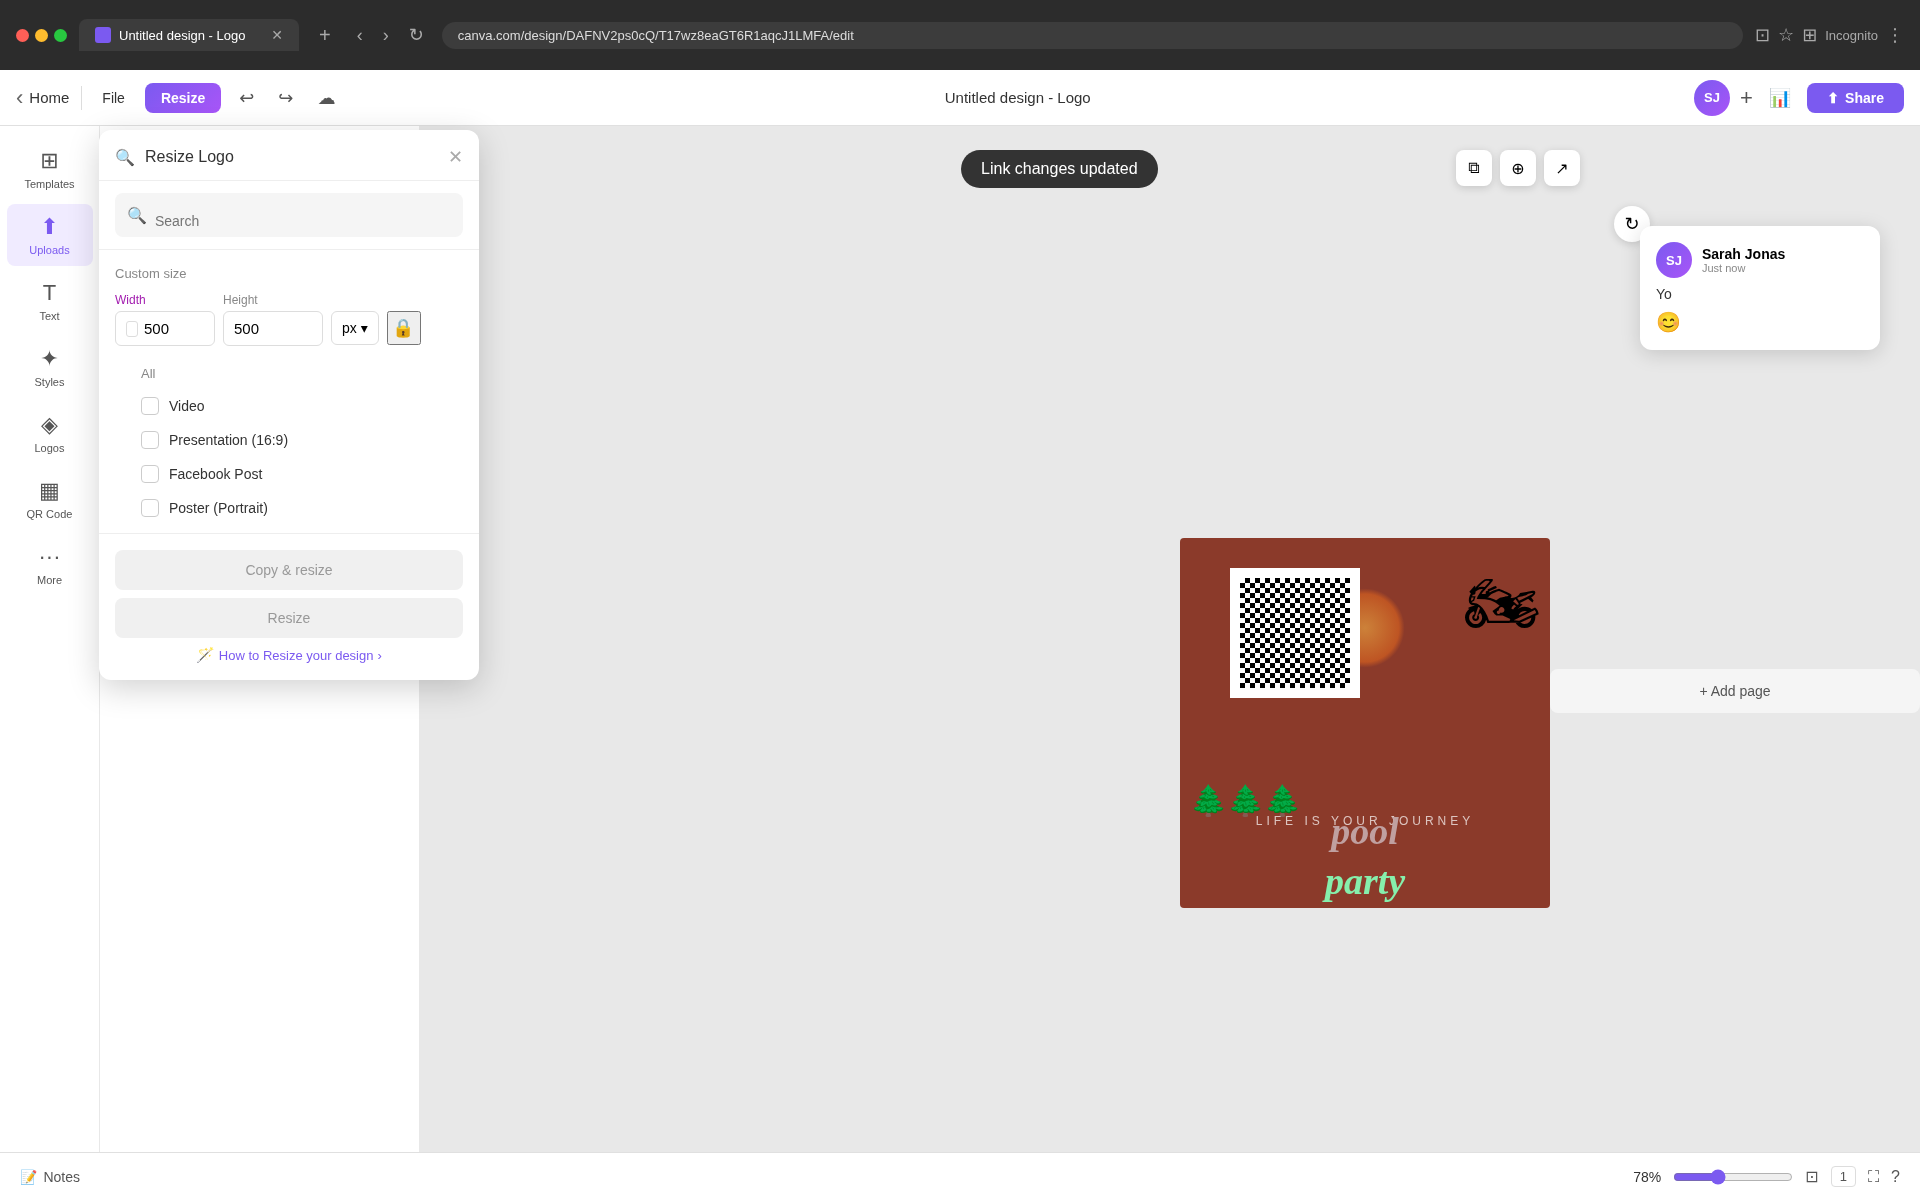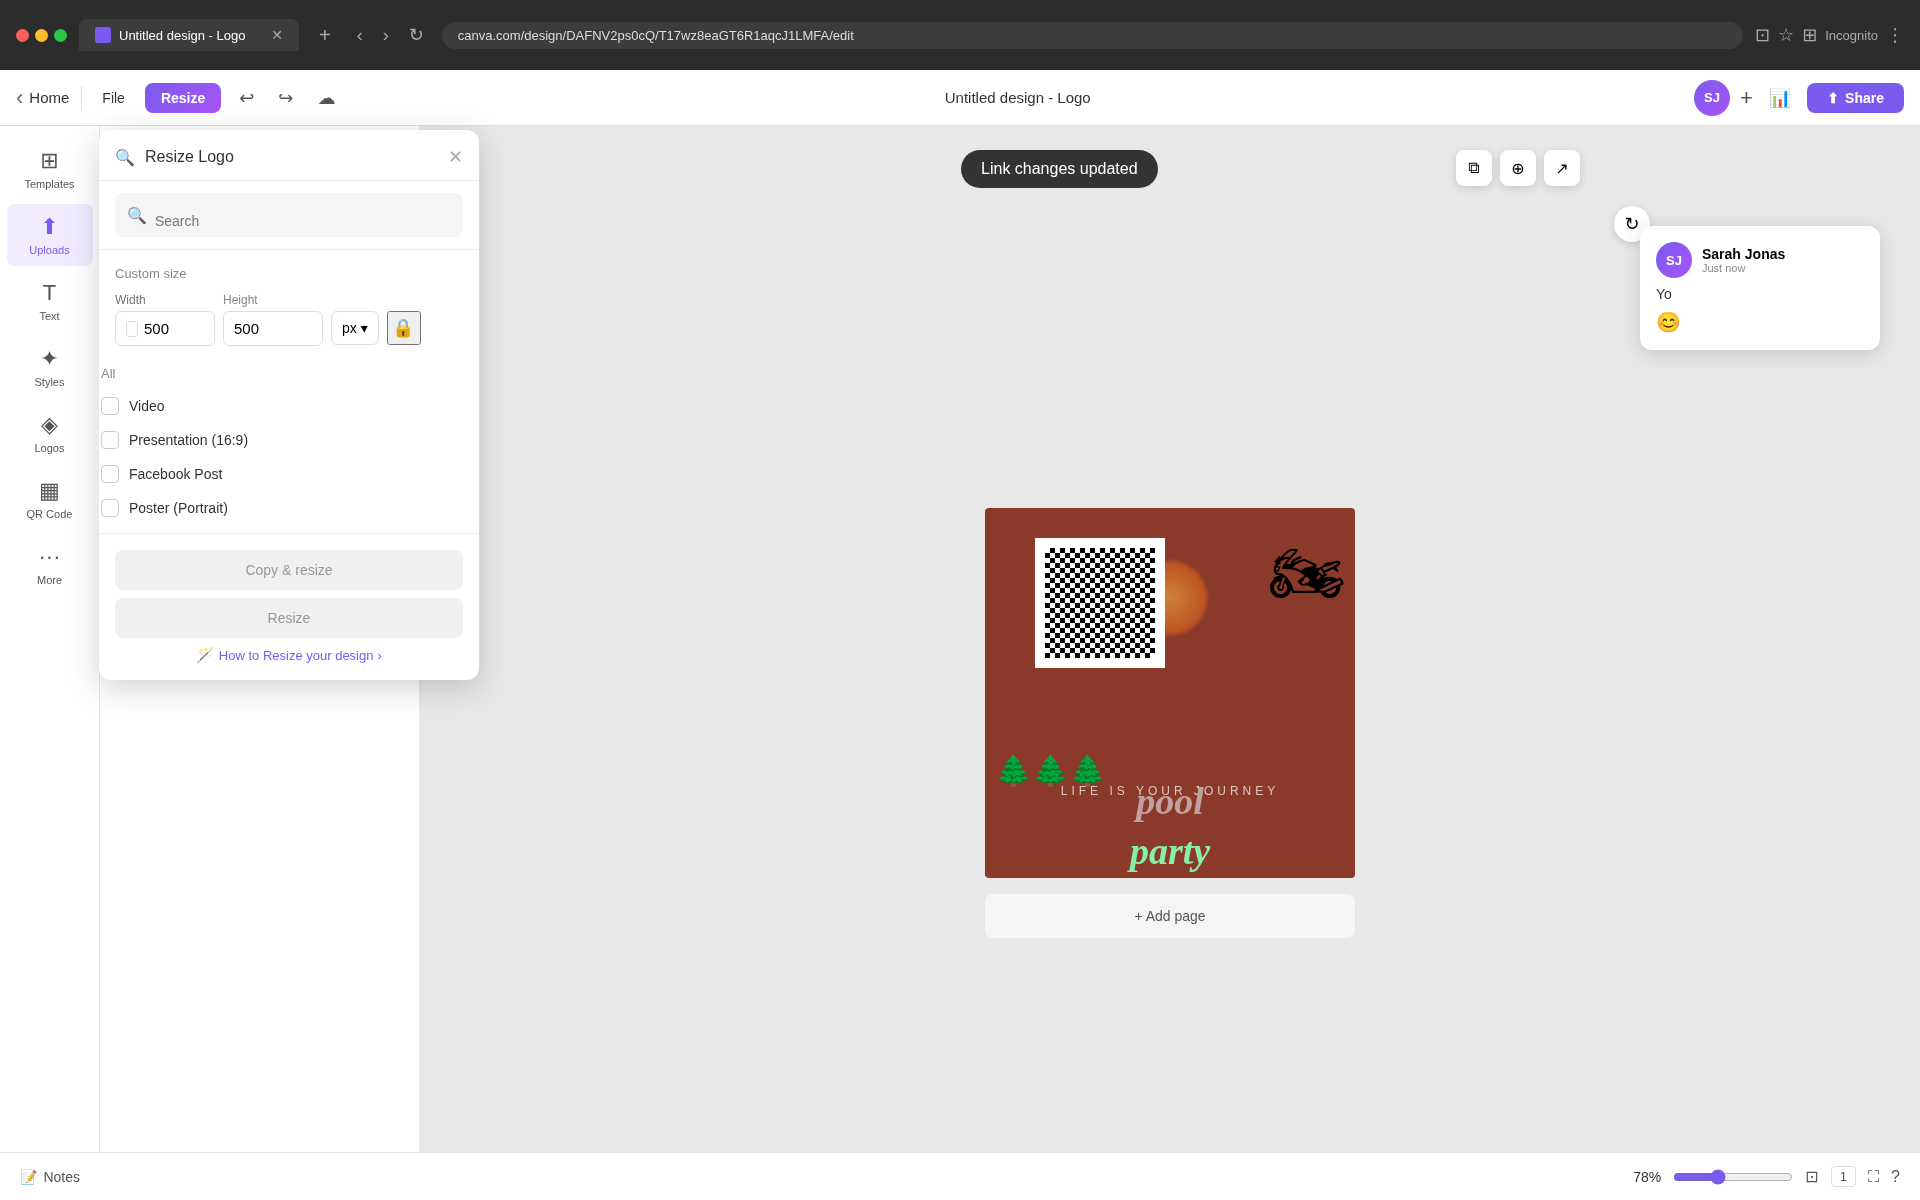--- a/index.html
+++ b/index.html
@@ -54,21 +54,21 @@
     .panel-tab.active { color: #333; border-bottom-color: #7b5af0; font-weight: 500; }
 
     .purple-rect { width: 160px; height: 60px; background: #7b5af0; border-radius: 4px; margin: 12px; }
     .gray-rect { width: 160px; height: 40px; background: #ccc; border-radius: 4px; margin: 0 12px; }
 
     .images-section { padding: 8px 12px; }
     .images-label { font-size: 13px; font-weight: 600; color: #333; margin-bottom: 8px; }
     .image-thumb { width: 120px; height: 100px; background: #ddd; border-radius: 6px; }
 
     
-    .canvas-area { flex: 1; background: #e8e8e8; position: relative; display: flex; flex-direction: column; align-items: center; justify-content: center; padding: 40px 0 0 0; overflow: hidden; }
+    .canvas-area { flex: 1; background: #e8e8e8; position: relative; display: flex; flex-direction: row; align-items: center; justify-content: flex-end; padding: 40px 0 0 0; overflow: hidden; }
 
     
     .notification-badge { position: absolute; top: 30px; left: 50%; transform: translateX(-30%); background: #333; color: #fff; border-radius: 20px; padding: 10px 20px; font-size: 16px; font-weight: 500; z-index: 10; white-space: nowrap; }
 
     
     .canvas-card { width: 370px; height: 370px; background: #8B3A2A; border-radius: 4px; position: relative; overflow: hidden; margin-top: 60px; }
     .canvas-action-btn { width: 36px; height: 36px; background: #fff; border-radius: 8px; display: flex; align-items: center; justify-content: center; font-size: 16px; cursor: pointer; box-shadow: 0 2px 8px rgba(0,0,0,0.15); }
 
     
     .qr-area { position: absolute; top: 30px; left: 50px; width: 130px; height: 130px; background: #fff; display: flex; align-items: center; justify-content: center; }
@@ -106,21 +106,21 @@
     .search-input { border: none; background: none; outline: none; flex: 1; font-size: 14px; color: #7f1d1d; margin-top: 12px; }
 
     .custom-size-section { padding: 16px 16px 8px; }
     .custom-size-label { font-size: 13px; color: #888; margin-bottom: 12px; }
     .dim-input { border: 1px solid #ddd; border-radius: 6px; padding: 8px 10px; font-size: 15px; width: 100px; display: flex; align-items: center; gap: 6px; }
     .dim-input input { border: none; outline: none; font-size: 15px; width: 70px; }
     .dim-checkbox { width: 16px; height: 16px; border: 1px solid #ddd; border-radius: 3px; }
     .unit-select { border: 1px solid #ddd; border-radius: 6px; padding: 8px 10px; font-size: 14px; background: #fff; cursor: pointer; display: flex; align-items: center; gap: 4px; }
     .lock-btn { font-size: 18px; color: #888; cursor: pointer; padding: 4px; }
 
-    .all-section { padding: 12px 2px 8px; }
+    .all-section { padding: 12px 2px 8px; margin-left: 40px; }
     .all-label { font-size: 13px; color: #888; margin-bottom: 8px; }
     .option-row { display: flex; align-items: center; gap: 10px; padding: 8px 0; cursor: pointer; }
     .option-checkbox { width: 18px; height: 18px; border: 1.5px solid #ccc; border-radius: 4px; flex-shrink: 0; }
     .option-label { font-size: 14px; color: #333; }
 
     .panel-actions { padding: 16px; border-top: 1px solid #eee; display: flex; flex-direction: column; gap: 8px; }
     .copy-resize-btn { background: #f0f0f0; color: #999; border: none; border-radius: 8px; padding: 12px; font-size: 14px; cursor: pointer; }
     .resize-action-btn { background: #f0f0f0; color: #999; border: none; border-radius: 8px; padding: 12px; font-size: 14px; cursor: pointer; }
     .help-link { text-align: center; color: #7b5af0; font-size: 13px; cursor: pointer; display: flex; align-items: center; justify-content: center; gap: 4px; text-decoration: none; }
     .magic-wand { font-size: 15px; }
@@ -298,21 +298,21 @@
       <span>🔍</span>
       <input class="search-input" type="text" placeholder="Search" style="">
     </div>
   </div>
 
   <div class="custom-size-section">
     <div class="custom-size-label">Custom size</div>
     <div style="display:flex;align-items:center;gap:8px;">
 
       <div style="display:flex;flex-direction:column;gap:4px;">
-        <span style="font-size:12px;color:#737373;">Width</span>
+        <span style="font-size:12px;color:#a21caf;">Width</span>
         <div class="dim-input">
           <div class="dim-checkbox"></div>
           <input type="text" value="500" style="border: none; outline: none; font-size: 15px; width: 60px;">
         </div>
       </div>
 
       <div style="display:flex;flex-direction:column;gap:4px;">
         <span style="font-size:12px;color:#888;">Height</span>
         <div class="dim-input">
           <input type="text" value="500" style="border: none; outline: none; font-size: 15px; width: 70px;">

